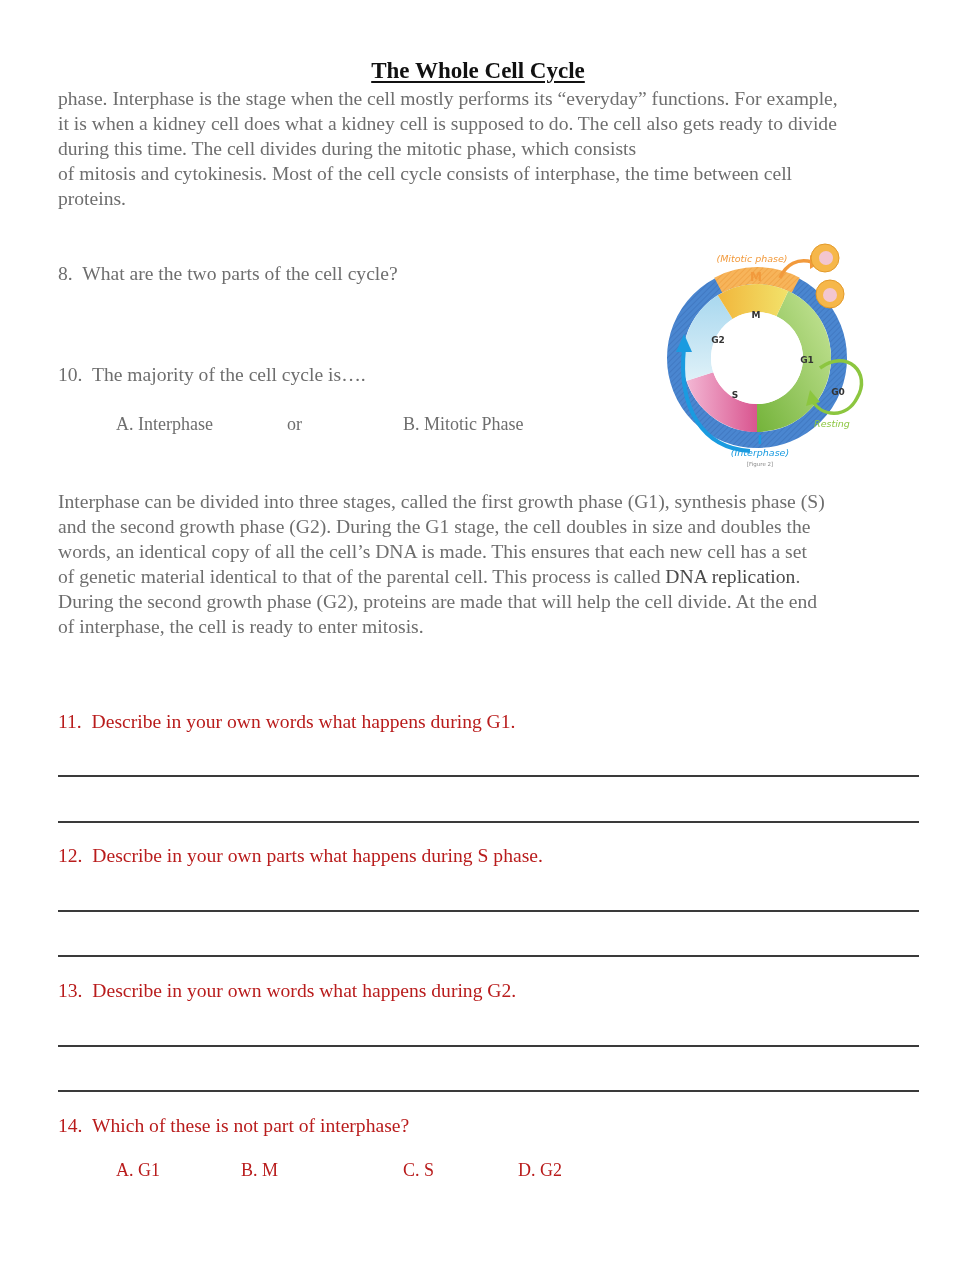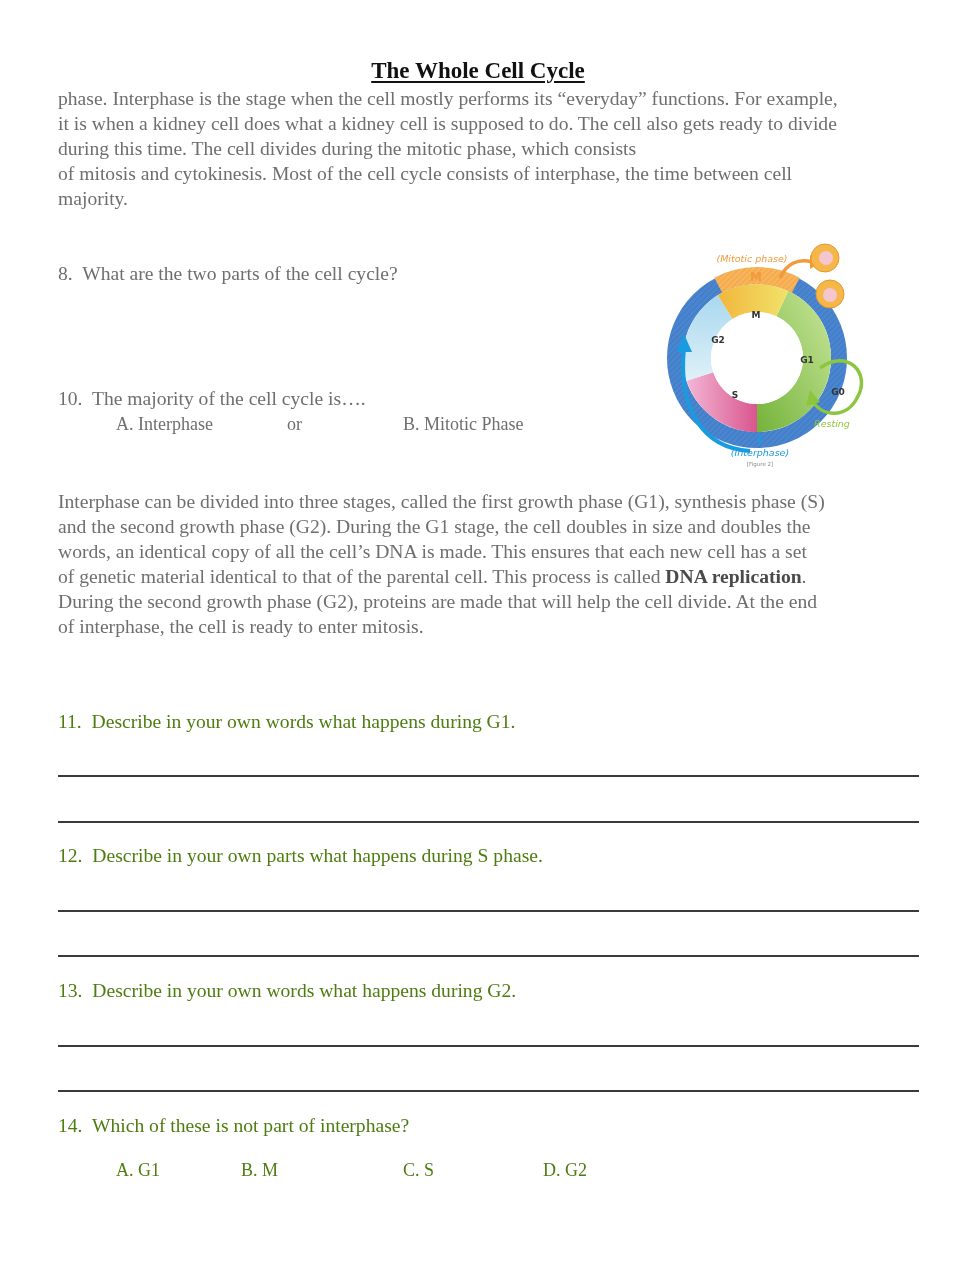--- a/index.html
+++ b/index.html
@@ -2,51 +2,51 @@
 <html><head>
   <meta charset="utf-8">
   <style>
     html, body { margin: 0; padding: 0; background: #ffffff; }
     body { width: 979px; height: 1266px; position: relative; overflow: hidden;
            font-family: "Liberation Serif", "DejaVu Serif", serif; }
     .page { position: absolute; left: 0; top: 0; width: 979px; height: 1266px; }
     .title { position: absolute; left: 0; width: 876px; top: 58px; text-align: center;
              font-size: 23px; font-weight: bold; color: #111; text-decoration: underline; text-underline-offset: 3px; margin-left: 40px; }
     .gray { color: #6e6e6e; }
-    .black { color: #4d7c0f; font-family: Liberation Serif, serif; }
+    .black { color: #b91c1c; font-family: Liberation Serif, serif; }
     .para { position: absolute; left: 58px; font-size: 19.6px; line-height: 25.1px; }
     .para .ln { display: block; white-space: nowrap; }
     .q { position: absolute; left: 58px; font-size: 19.6px; white-space: nowrap; }
     .opt { position: absolute; font-size: 18px; white-space: nowrap; }
     .line { position: absolute; left: 58px; width: 861px; height: 0; border-top: 2px solid #3a3a3a; }
-    strong { color: #4a4a4a; font-weight: bold; }
+    strong { color: #4a4a4a; font-weight: normal; }
     .fig { position: absolute; left: 662px; top: 238px; width: 205px; height: 235px; }
     .fig svg { width: 205px; height: 235px; display: block; }
     .fig-text { font-family: "DejaVu Sans", "Liberation Sans", sans-serif; }
   </style>
 </head>
 <body>
 
 <div class="page">
 
   <div class="title">The Whole Cell Cycle</div>
 
   <div class="para gray" style="top:86px;">
     <span class="ln">phase. Interphase is the stage when the cell mostly performs its “everyday” functions. For example,</span>
     <span class="ln">it is when a kidney cell does what a kidney cell is supposed to do. The cell also gets ready to divide</span>
     <span class="ln">during this time. The cell divides during the mitotic phase, which consists</span>
     <span class="ln">of mitosis and cytokinesis. Most of the cell cycle consists of interphase, the time between cell</span>
-    <span class="ln">majority.</span>
+    <span class="ln">proteins.</span>
   </div>
 
   <div class="q gray" style="top:263px;">
     <span>8.</span>&nbsp;
     <span>What are the two parts of the cell cycle?</span>
   </div>
-  <div class="q gray" style="top:364px;margin-top:24px;">
+  <div class="q gray" style="top:364px;">
     <span>10.</span>&nbsp;
     <span>The majority of the cell cycle is….</span>
   </div>
 
   <div class="opt gray" style="left:116px; top:414px;">A.  Interphase</div>
   <div class="opt gray" style="left:287px; top:414px;">or</div>
   <div class="opt gray" style="left:403px; top:414px;">B.  Mitotic Phase</div>
 
   <div class="fig">
     <svg viewBox="0 0 205 235">
@@ -141,15 +141,15 @@
   <div class="line" style="top:1045px;"></div>
   <div class="line" style="top:1090px;"></div>
 
   <div class="q black" style="top:1115px;">
     <span>14.</span>&nbsp;
     <span>Which of these is not part of interphase?</span>
   </div>
   <div class="opt black" style="left:116px; top:1160px;">A.  G1</div>
   <div class="opt black" style="left:241px; top:1160px;">B.  M</div>
   <div class="opt black" style="left:403px; top:1160px;">C. S</div>
-  <div class="opt black" style="left:518px; top:1160px;margin-left:25px;">D.  G2</div>
+  <div class="opt black" style="left:518px; top:1160px;">D.  G2</div>
 
 </div>
 
 </body></html>

